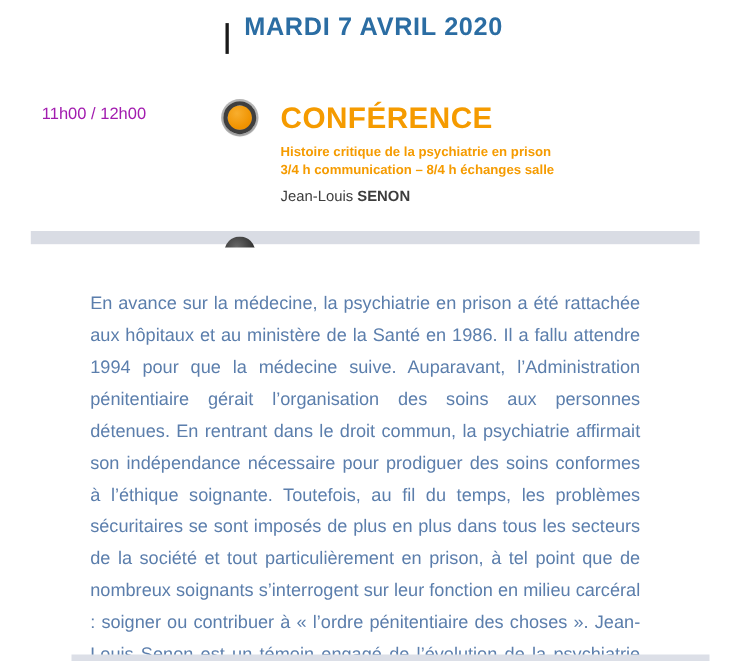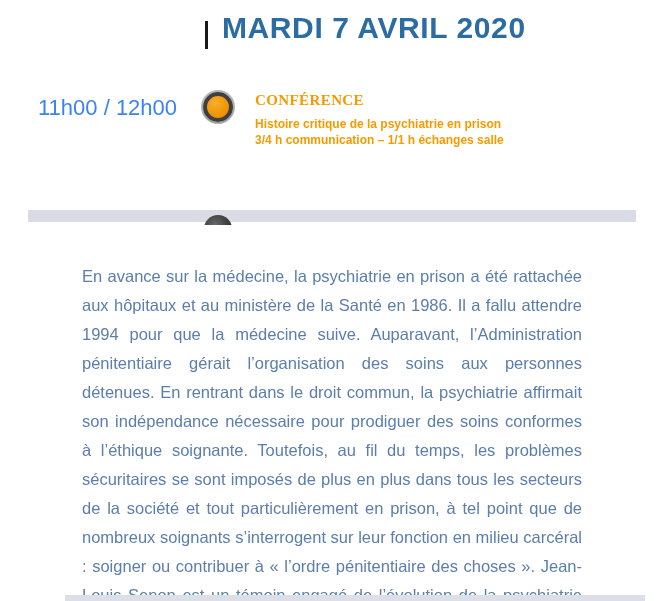--- a/index.html
+++ b/index.html
@@ -18,55 +18,54 @@
   
   .date-rule {
     position: absolute;
     left: 205px; top: 21px;
     width: 3px; height: 28px;
     background: #1a1a1a;
   }
   .page-title {
     position: absolute;
     left: 222px; top: 11px;
-    font-size: 30px;
+    font-size: 23px;
     font-weight: 700;
     letter-spacing: 0.6px;
     color: #2b6da3;
   }
 
   
   .session-time {
     position: absolute;
     left: 38px; top: 95px;
-    font-size: 22px;
+    font-size: 15px;
     font-weight: 400;
-    color: #3b82f6;
+    color: #a21caf;
   }
   .session-bullet {
     position: absolute;
     left: 203px; top: 92px;
     width: 30px; height: 30px;
     border-radius: 50%;
     background: radial-gradient(circle at 38% 32%, #f8ae2e 0%, #f09300 65%, #e78a00 100%);
     border: 4px solid #3f3f3f;
     box-shadow: 0 0 0 2px rgba(120,120,120,0.55), 0 1px 2px rgba(0,0,0,0.35);
   }
   .session-details {
     position: absolute;
     left: 255px; top: 92px;
     width: 400px;
   }
   .session-type {
-    font-size: 15px;
+    font-size: 27px;
     font-weight: 700;
     letter-spacing: 0.4px;
     color: #f59b00;
     margin-bottom: 7px;
-    font-family: Liberation Serif, serif;
   }
   .session-subtitle {
     font-size: 12px;
     font-weight: 700;
     color: #f59b00;
     line-height: 16px;
   }
   .session-people {
     margin-top: 9px;
     font-size: 13.5px;
@@ -121,22 +120,23 @@
 
   <div class="date-rule"></div>
   <h1 class="page-title">MARDI 7 AVRIL 2020</h1>
 
   <div class="session-time">11h00 / 12h00</div>
   <div class="session-bullet"></div>
 
   <div class="session-details">
     <div class="session-type">CONFÉRENCE</div>
     <div class="session-subtitle">Histoire critique de la psychiatrie en prison</div>
-    <div class="session-subtitle">3/4 h communication – 1/1 h échanges salle</div>
+    <div class="session-subtitle">3/4 h communication – 8/4 h échanges salle</div>
     <div class="session-people">
+      <div><span>Jean-Louis</span> <span class="bold">SENON</span></div>
     </div>
   </div>
 
   <div class="separator-bar"></div>
   <div class="next-bullet-clip">
     <div class="bullet"></div>
   </div>
 
   <p class="abstract">En avance sur la médecine, la psychiatrie en prison a été rattachée aux hôpitaux et au ministère de la Santé en 1986. Il a fallu attendre 1994 pour que la médecine suive. Auparavant, l’Administration pénitentiaire gérait l’organisation des soins aux personnes détenues. En rentrant dans le droit commun, la psychiatrie affirmait son indépendance nécessaire pour prodiguer des soins conformes à l’éthique soignante. Toutefois, au fil du temps, les problèmes sécuritaires se sont imposés de plus en plus dans tous les secteurs de la société et tout particulièrement en prison, à tel point que de nombreux soignants s’interrogent sur leur fonction en milieu carcéral : soigner ou contribuer à « l’ordre pénitentiaire des choses ». Jean-Louis Senon est un témoin engagé de l’évolution de la psychiatrie en milieu pénitentiaire et pourra nous en faire une lecture critique.</p>
 

